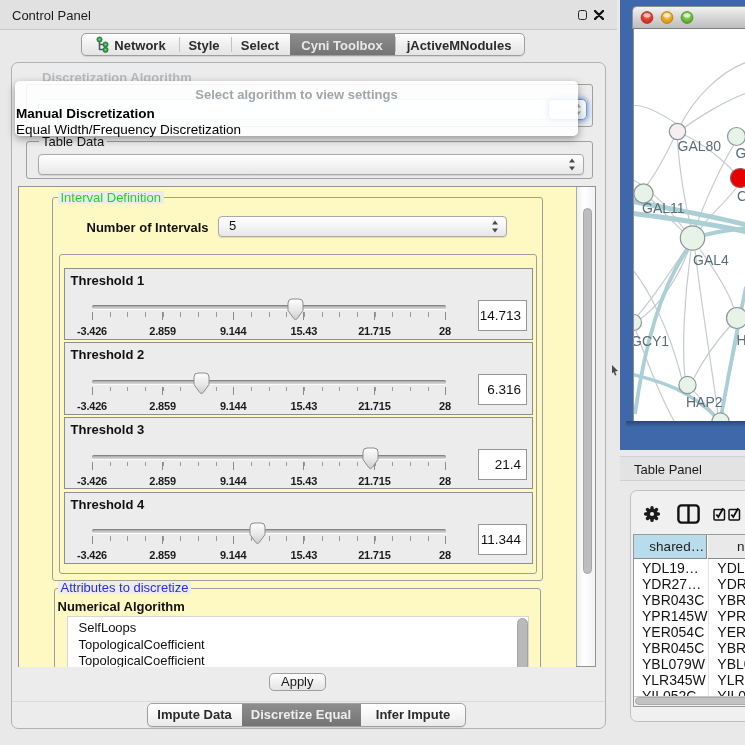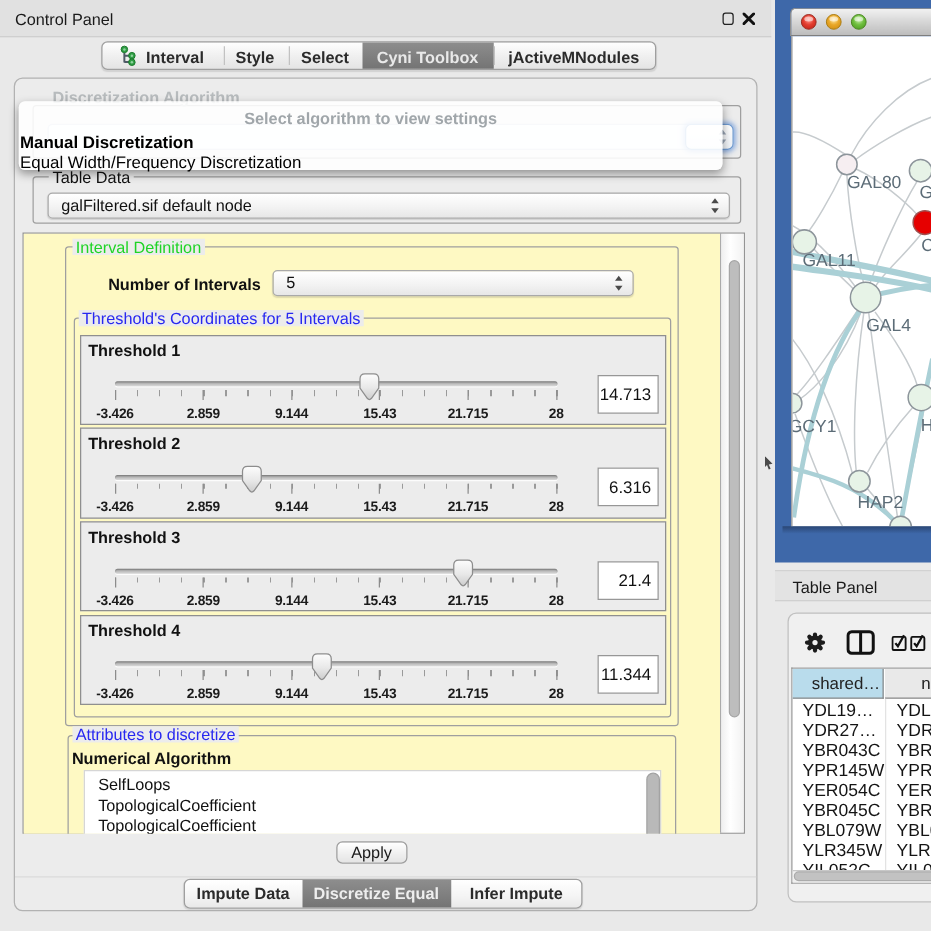--- a/index.html
+++ b/index.html
@@ -44,39 +44,38 @@
     </g>
     <g fill="#2f9e44" stroke="#1d7a2e" stroke-width="0.8">
       <circle cx="6.5" cy="3.5" r="2.6"></circle>
       <circle cx="12.5" cy="8.5" r="2.6"></circle>
       <circle cx="12.5" cy="13.8" r="2.6"></circle>
     </g>
     <circle cx="6.5" cy="3.5" r="1" fill="#8fd19e"></circle>
     <circle cx="12.5" cy="8.5" r="1" fill="#8fd19e"></circle>
     <circle cx="12.5" cy="13.8" r="1" fill="#8fd19e"></circle>
   </svg>
-<div class="seg" style="left:110px;top:37.5px;width:60px">Interval</div>
+<div class="seg" style="left:110px;top:37.5px;width:60px">Network</div>
 <div class="seg" style="left:179px;top:37.5px;width:50px">Style</div>
 <div class="seg" style="left:231px;top:37.5px;width:58px">Select</div>
 <div class="seg" style="left:290px;top:37.5px;width:104px;color:#e9e9e9">Cyni Toolbox</div>
 <div class="seg" style="left:396px;top:37.5px;width:126px">jActiveMNodules</div>
 
 <div class="grp" style="left:26px;top:84px;width:567px;height:43px"></div>
 <div class="glbl b" style="left:39px;top:71px;color:#b7bbbd;background:transparent">Discretization Algorithm</div>
 <div class="a" style="left:38px;top:98.5px;width:545px;height:21px;border:1px solid rgba(140,160,195,.5);border-radius:4px;background:#f5f8fb"></div>
 <div class="a" style="left:548px;top:98.5px;width:39px;height:21px;border:1.5px solid #6f9bd2;border-radius:5px;background:linear-gradient(180deg,#fff,#eef2f7);box-shadow:0 0 4px 1.5px rgba(90,140,215,.7)"></div>
 <svg class="a" style="left:574px;top:102.5px" width="8" height="13" viewBox="0 0 8 13">
     <path d="M4,0.5 L7,4.5 L1,4.5 Z" fill="#9aa6b6"></path>
     <path d="M4,12.5 L1,8.5 L7,8.5 Z" fill="#9aa6b6"></path>
   </svg>
 
 <div class="grp" style="left:26px;top:141px;width:567px;height:38px"></div>
 <div class="glbl" style="left:39px;top:134.5px;color:#111">Table Data</div>
 <div class="combo" style="left:38px;top:153.5px;width:545.5px;height:21px">
-  <div class="ct" style="line-height:19px">galFiltered.sif default node</div>
   <svg style="position:absolute;right:7px;top:3.5px" width="8" height="13" viewBox="0 0 8 13">
       <path d="M4,0.5 L7,4.5 L1,4.5 Z" fill="#4a4a4a"></path>
       <path d="M4,12.5 L1,8.5 L7,8.5 Z" fill="#4a4a4a"></path>
     </svg>
 </div>
 
 <div class="a" style="left:17.5px;top:186px;width:578px;height:481px;border:1px solid #949494"></div>
 <div class="a" style="left:575.5px;top:187px;width:1px;height:479px;background:#ababab"></div>
 <div class="a" style="left:576.5px;top:187px;width:18px;height:479px;background:linear-gradient(90deg,#efefef,#ffffff 40%,#f2f2f2)"></div>
 <div class="a" style="left:582.5px;top:208px;width:9px;height:366px;background:#bdbdbd;border:1px solid #a6a6a6;border-radius:5px"></div>
@@ -88,21 +87,20 @@
   <div class="a b" style="left:68px;top:32.5px;font-size:13px;color:#111">Number of Intervals</div>
   <div class="combo" style="left:199.5px;top:29px;width:289px;height:20.5px">
     <div class="ct" style="line-height:18.5px">5</div>
     <svg style="position:absolute;right:7px;top:3.2px" width="8" height="13" viewBox="0 0 8 13">
         <path d="M4,0.5 L7,4.5 L1,4.5 Z" fill="#4a4a4a"></path>
         <path d="M4,12.5 L1,8.5 L7,8.5 Z" fill="#4a4a4a"></path>
       </svg>
   </div>
 
   <div class="grp" style="left:40px;top:67px;width:478.5px;height:319.5px"></div>
-  <div class="glbl" style="left:44px;top:60.5px;color:#2828f0">Threshold's Coordinates for 5 Intervals</div>
 
   <svg width="0" height="0" style="position:absolute">
       <defs>
         <linearGradient id="thg" x1="0" y1="0" x2="0" y2="1">
           <stop offset="0" stop-color="#fdfdfd"></stop>
           <stop offset="0.55" stop-color="#e8e8e8"></stop>
           <stop offset="1" stop-color="#cdcdcd"></stop>
         </linearGradient>
       </defs>
     </svg>

